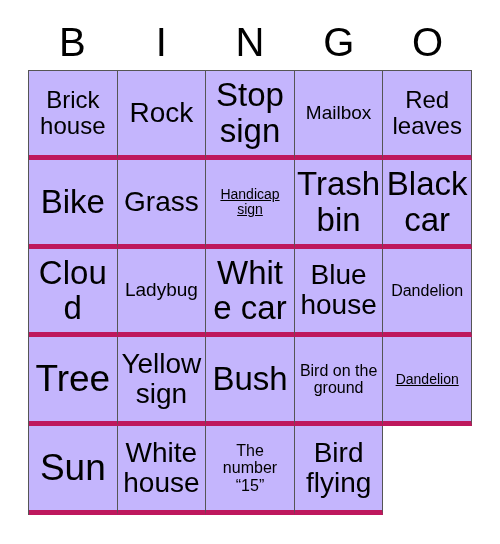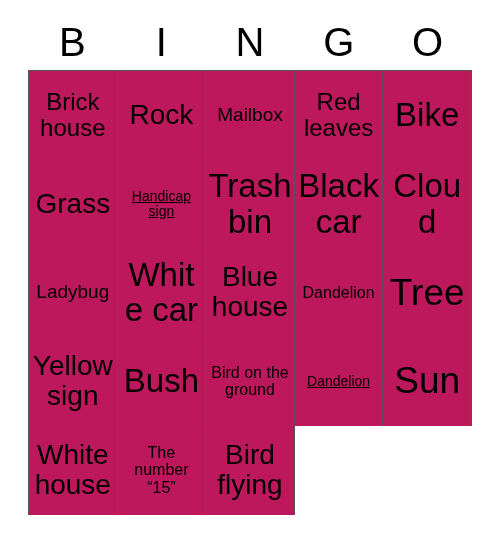--- a/index.html
+++ b/index.html
@@ -60,28 +60,28 @@
     border-top: 1px solid #555555;
     border-left: 1px solid #555555;
     display: grid;
     grid-template-columns: repeat(5, 1fr);
     grid-template-rows: repeat(5, 1fr);
     background: #ffffff;
   }
   .cell {
     box-sizing: border-box;
     border-right: 1px solid #555555;
-    border-bottom: 1px solid #be185d;
+    border-bottom: 5px solid #be185d;
     display: flex;
     align-items: center;
     justify-content: center;
     text-align: center;
     padding: 1px 2px;
     overflow: hidden;
-    background: #be185d;
+    background: #c4b5fd;
   }
   .cell-text {
     display: block;
     width: 100%;
     line-height: 1.08;
     color: #000000;
     word-wrap: break-word;
   }
 
   
@@ -106,20 +106,23 @@
     <div class="header-letter">O</div>
   </div>
 
   <div class="grid">
 
     <div class="cell">
         <span class="cell-text fs-lg">Brick house</span>
       </div>
     <div class="cell">
         <span class="cell-text fs-xl">Rock</span>
+      </div>
+    <div class="cell">
+        <span class="cell-text fs-xxl">Stop sign</span>
       </div>
     <div class="cell">
         <span class="cell-text fs-md">Mailbox</span>
       </div>
     <div class="cell">
         <span class="cell-text fs-lg">Red leaves</span>
       </div>
 
     <div class="cell">
         <span class="cell-text fs-xxl">Bike</span>

